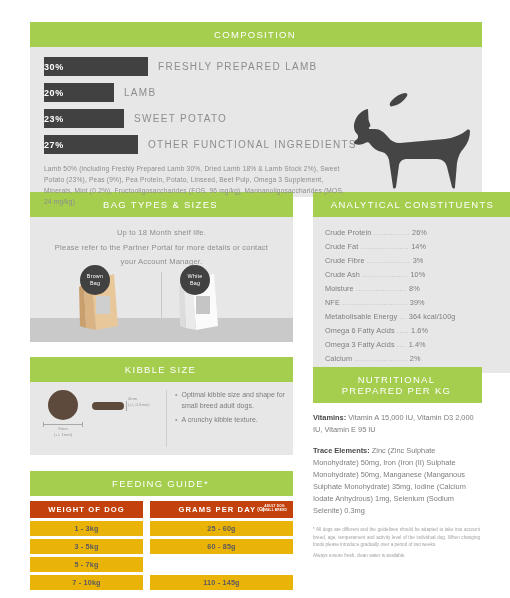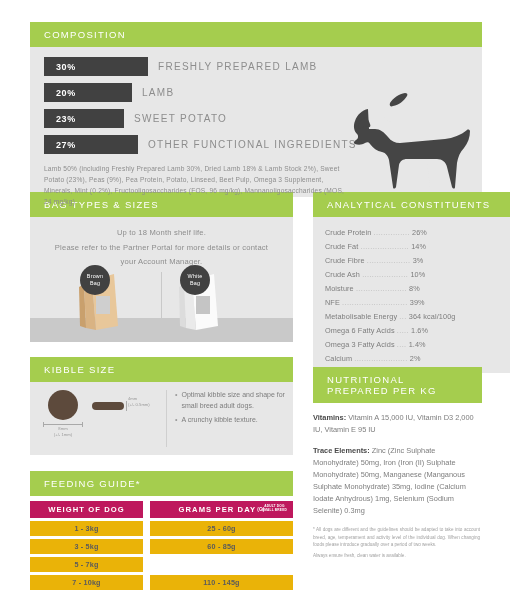--- a/index.html
+++ b/index.html
@@ -13,32 +13,33 @@
   .page { position: relative; width: 510px; height: 598px; padding: 0; }
 
   .panel { position: absolute; }
   .bar-head {
     background: #a5cd4e;
     color: #ffffff;
     font-size: 9.5px;
     letter-spacing: 1.3px;
     padding: 7px 16px 7px 14px;
     font-weight: 400;
+    text-align: center;
   }
   .body-grey { background: #e7e7e7; }
 
   
   #composition { left: 30px; top: 22px; width: 452px; }
   #composition .body-grey { padding: 10px 0 12px 0; position: relative; height: 150px; }
   .comp-rows { position: relative; z-index: 2; }
   .comp-row { display: flex; align-items: center; height: 19px; margin: 0 0 7px 14px; }
   .comp-bar {
     background: #414141; color: #ffffff;
     font-size: 9px; font-weight: bold; letter-spacing: .6px;
-    height: 19px; display: flex; align-items: center; padding-left: 12px;
+    height: 19px; display: flex; align-items: center; padding-left: 0;
   }
   .comp-label {
     color: #8d8d8d; font-size: 10px; letter-spacing: 1.3px;
     padding-left: 10px; white-space: nowrap;
   }
   .comp-note {
     position: relative; z-index: 2;
     margin: 10px 14px 0 14px; width: 300px;
     font-size: 6.6px; line-height: 1.65; color: #8d8d8d; letter-spacing: .2px;
   }
@@ -110,21 +111,21 @@
   .fg-table { margin-top: 5px; }
   .fg-row { display: flex; gap: 7px; margin-bottom: 3px; }
   .fg-cell {
     background: #eab308; color: #5b5b5b;
     font-size: 7.2px; font-weight: bold; letter-spacing: .2px;
     height: 15px; display: flex; align-items: center; justify-content: center;
   }
   .fg-c1 { width: 113px; }
   .fg-c2 { width: 143px; }
   .fg-head .fg-cell {
-    background: #be185d; color: #ffffff; height: 17px;
+    background: #c2410c; color: #ffffff; height: 17px;
     font-size: 7.6px; letter-spacing: 1.1px;
   }
   .fg-head .fg-c2 { justify-content: center; position: relative; }
   .sup { font-size: 4.6px; letter-spacing: .2px; margin-left: 1px; }
   .minibadge {
     position: absolute; right: 6px; top: 3px;
     font-size: 3.2px; line-height: 1.3; text-align: center;
     color: #ffffff; letter-spacing: .2px;
   }
 </style>
@@ -142,21 +143,21 @@
         <path fill="#454545" d="M60 24c3-5 9-9 15-10 2 0 3 1 2 3-3 5-8 9-14 10-2 1-4 0-3-3z"></path>
         <path fill="#e7e7e7" d="M56 36c3 3 7 5 11 6 1 0 1 1 0 2-5 0-10-2-13-6-1-1 1-3 2-2z"></path>
         <path fill="#e7e7e7" d="M100 82l2 28c0 1-1 1-2 0l-3-27c0-1 3-2 3-1z"></path>
       </svg>
       <div class="comp-rows">
         <div class="comp-row">
           <div class="comp-bar" style="width:104px">30%</div>
           <div class="comp-label">FRESHLY PREPARED LAMB</div>
         </div>
         <div class="comp-row">
-          <div class="comp-bar" style="width:88px">20%</div>
+          <div class="comp-bar" style="width:70px">20%</div>
           <div class="comp-label">LAMB</div>
         </div>
         <div class="comp-row">
           <div class="comp-bar" style="width:80px">23%</div>
           <div class="comp-label">SWEET POTATO</div>
         </div>
         <div class="comp-row">
           <div class="comp-bar" style="width:94px">27%</div>
           <div class="comp-label">OTHER FUNCTIONAL INGREDIENTS</div>
         </div>

